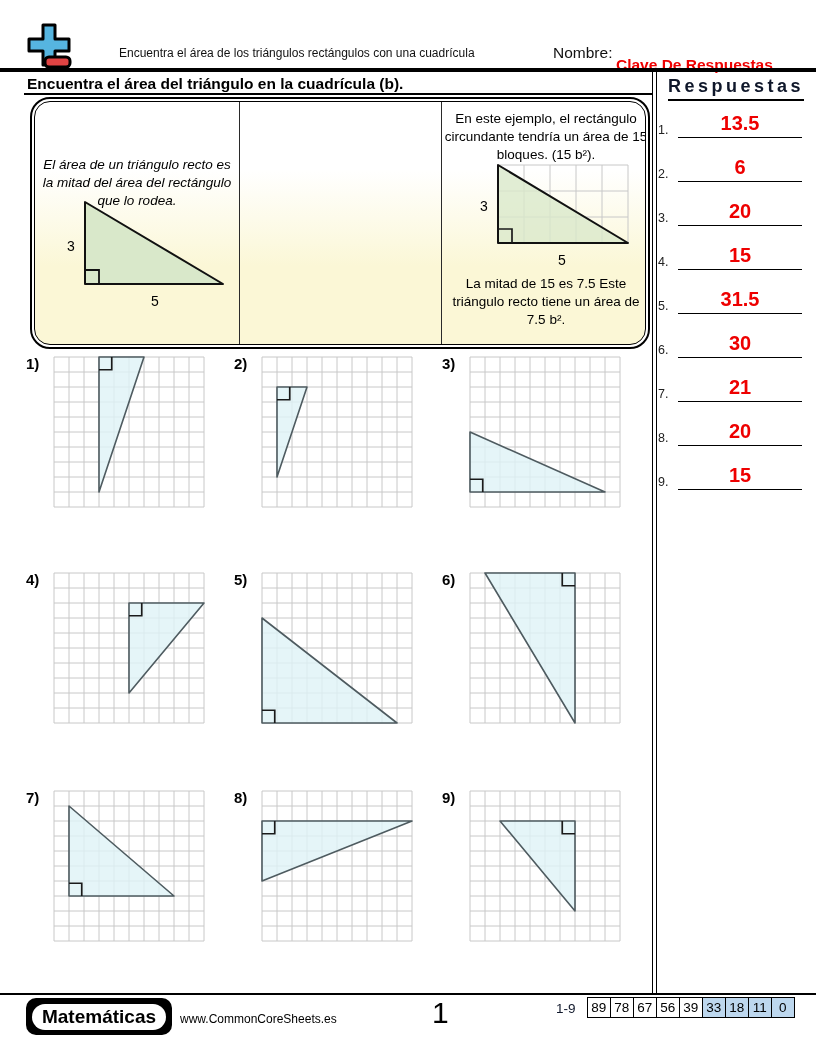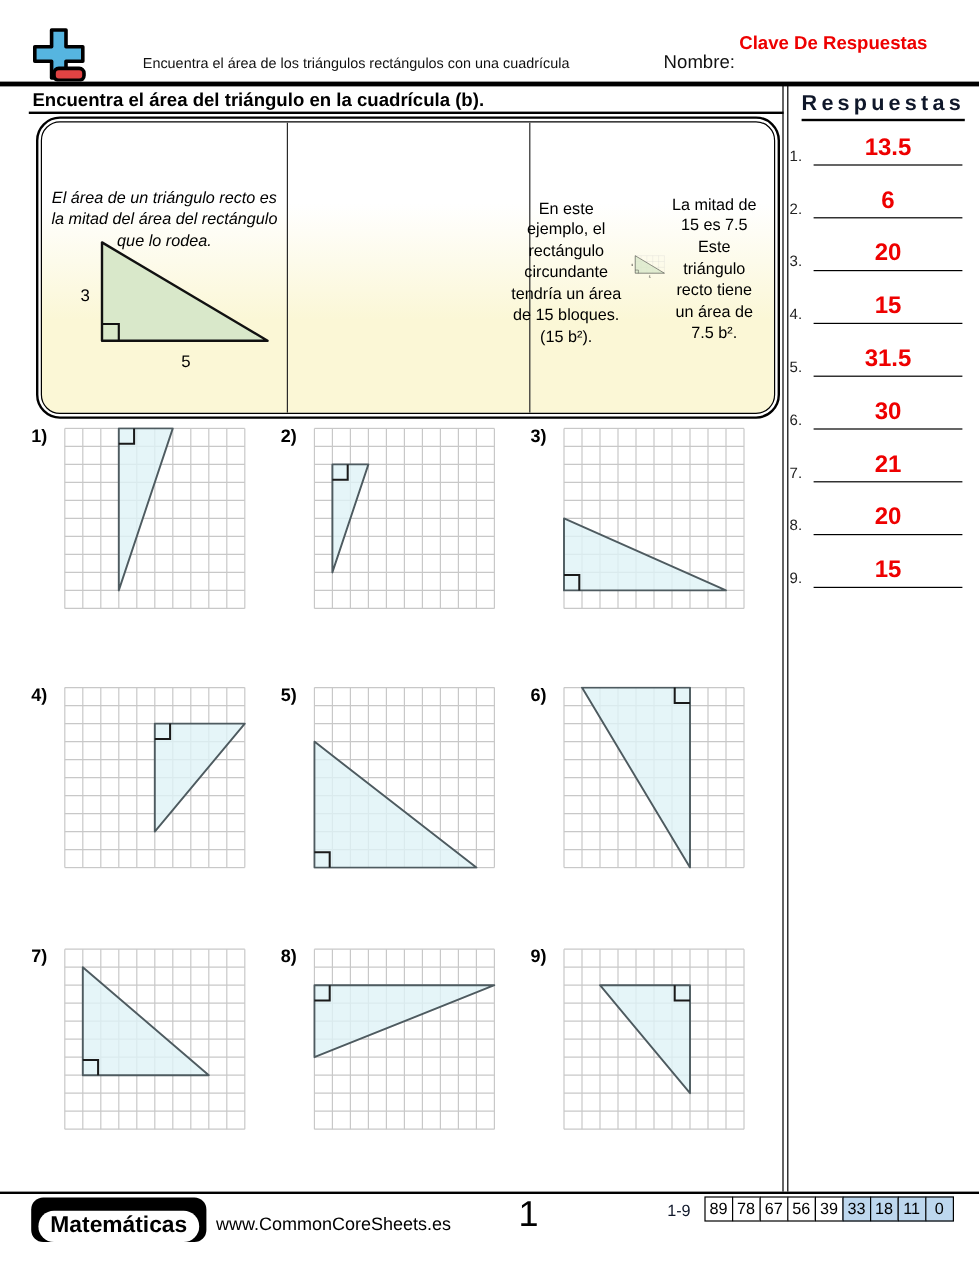--- a/index.html
+++ b/index.html
@@ -7,35 +7,35 @@
     --ex-fill:#d9e8ca; --grid-line:#c8c8c8; --score-hl:#bdd7ee;
     --logo-blue:#56b5e0; --logo-red:#e04343; --ink:#111;
   }
   *{margin:0;padding:0;box-sizing:border-box;}
   body{font-family:"Liberation Sans","DejaVu Sans",sans-serif;background:#fff;}
   #page{position:relative;width:816px;height:1056px;background:#fff;overflow:hidden;}
 
   
   .hdr-title{position:absolute;left:119px;top:46px;font-size:12px;color:var(--ink);}
   .hdr-nombre{position:absolute;left:553px;top:44px;font-size:15.5px;color:var(--ink);}
-  .hdr-clave{position:absolute;left:616px;top:28px;font-size:15.5px;font-weight:bold;color:var(--accent-red);}
+  .hdr-clave{position:absolute;left:616px;top:56px;font-size:15.5px;font-weight:bold;color:var(--accent-red);}
   .top-rule{position:absolute;left:0;top:68px;width:816px;height:4px;background:#000;}
 
   
   .instruction{position:absolute;left:27px;top:75px;font-size:15.5px;font-weight:bold;color:#000;}
   .instruction-rule{position:absolute;left:24px;top:93px;width:629px;height:2px;background:#000;}
 
   
   .ex-box{position:absolute;left:30px;top:97px;width:620px;height:252px;
     border:2px solid #000;border-radius:20px;padding:2px;}
   .ex-inner{position:relative;width:100%;height:100%;border:1.2px solid #000;border-radius:16px;
     background:linear-gradient(180deg,#ffffff 0%,#ffffff 28%,#fbf7d6 68%,#fbf7d6 100%);overflow:hidden;}
   .ex-div{position:absolute;top:0;bottom:0;width:1.2px;background:#2a2a2a;}
   .ex-cell-left{position:absolute;left:0;top:0;width:204px;height:100%;text-align:center;}
-  .ex-cell-right{position:absolute;left:389px;top:0;width:210px;height:100%;display:flex;flex-direction:row;align-items:center;}
+  .ex-cell-right{position:absolute;left:406px;top:0;width:210px;height:100%;display:flex;flex-direction:column;align-items:center;}
   .ex-text{font-size:13.5px;line-height:1.32;color:#000;text-align:center;}
   .ex-left-text{margin:54px 6px 0 6px;font-style:italic;}
   .ex-right-top{margin:8px 2px 0 2px;}
   .ex-right-bottom{margin:2px 2px 0 2px;}
   .ex-fig{display:block;}
 
   
   .ans-sep{position:absolute;left:652px;top:70px;width:4.5px;height:923px;
     border-left:1.6px solid #000;border-right:1.6px solid #000;}
   .ans-title{position:absolute;left:668px;top:76px;font-size:18px;font-weight:bold;color:#0f172a;
@@ -47,24 +47,24 @@
   .ans-val{font-size:20px;font-weight:bold;color:var(--accent-red);line-height:30px;}
 
   
   .problem{position:absolute;display:flex;align-items:flex-start;}
   .plabel{width:27px;font-size:15px;font-weight:bold;color:#000;padding-top:1px;}
   .problem svg{margin-top:2px;}
 
   
   .foot-rule{position:absolute;left:0;top:993px;width:816px;height:1.8px;background:#000;}
   .brand{position:absolute;left:26px;top:998px;width:146px;height:37px;background:#000;border-radius:10px;
-    display:flex;align-items:flex-end;justify-content:center;}
+    display:flex;align-items:center;justify-content:center;}
   .brand-pill{background:#fff;border-radius:18px;padding:2px 10px;}
   .brand-text{font-size:19px;font-weight:bold;color:#000;white-space:nowrap;}
-  .foot-url{position:absolute;left:180px;top:1012px;font-size:15px;color:#000;}
+  .foot-url{position:absolute;left:180px;top:1012px;font-size:12px;color:#000;}
   .foot-page{position:absolute;left:432px;top:996px;font-size:30px;color:#000;}
   .score-range{position:absolute;left:556px;top:1001px;font-size:13.5px;color:#0f172a;}
   #score{position:absolute;left:588px;top:997px;display:flex;}
   .score-cell{width:24.5px;height:21px;border:1.5px solid #000;margin-left:-1.5px;
     display:flex;align-items:center;justify-content:center;font-size:13.5px;color:#000;background:#fff;}
   .score-cell.hl{background:var(--score-hl);}
 </style>
 </head>
 <body>
 

